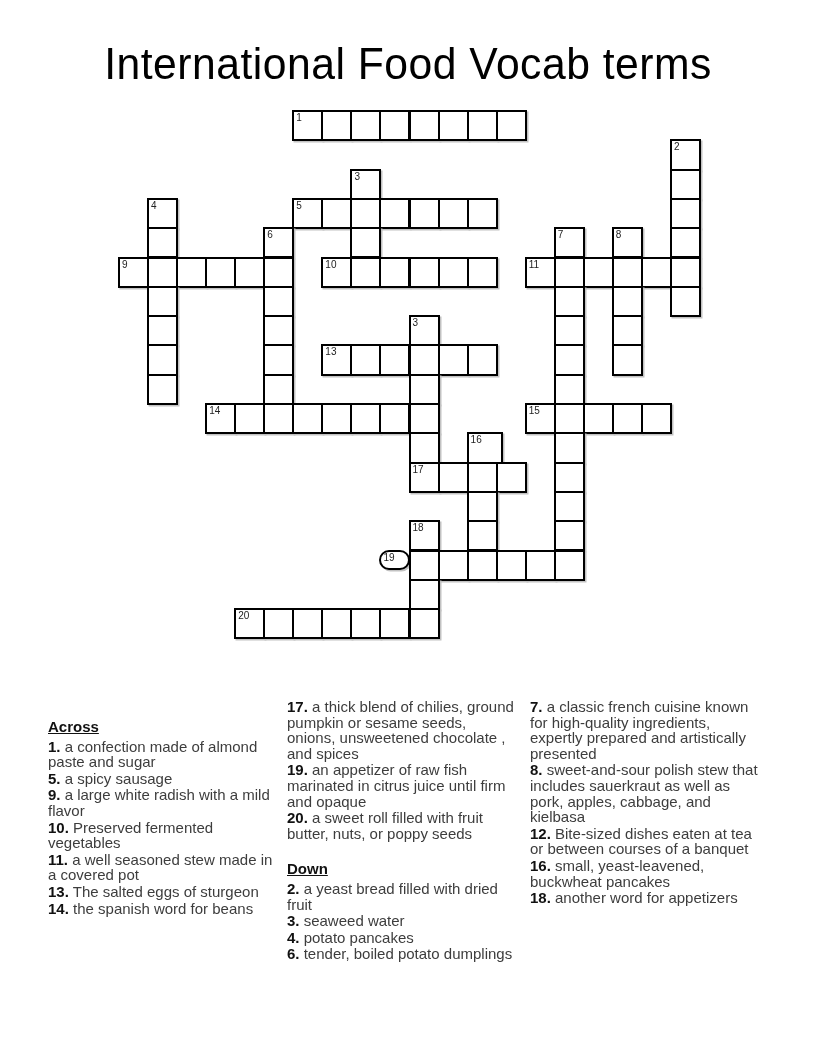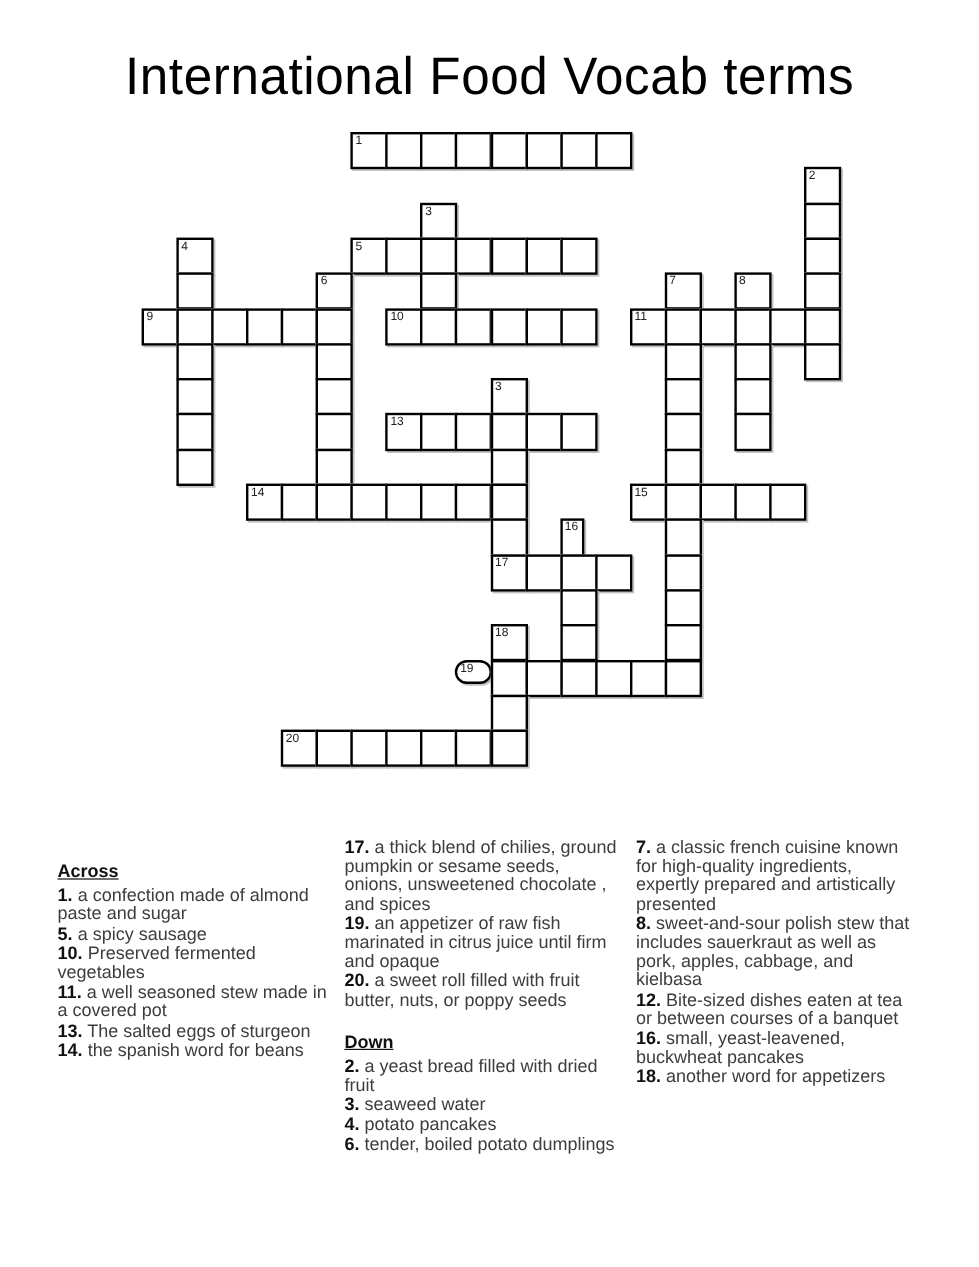--- a/index.html
+++ b/index.html
@@ -168,21 +168,21 @@
       <div class="cell" style="left: 379.45px; top: 403px; width: 31.05px; height: 31.3px;"></div>
       <div class="cell" style="left: 408.5px; top: 403px; width: 31.05px; height: 31.3px;"></div>
       <div class="cell" style="left: 524.7px; top: 403px; width: 31px; height: 31.3px;">
         <span class="num">15</span>
       </div>
       <div class="cell" style="left: 553.75px; top: 403px; width: 31.05px; height: 31.3px;"></div>
       <div class="cell" style="left: 582.8px; top: 403px; width: 31.05px; height: 31.3px;"></div>
       <div class="cell" style="left: 611.85px; top: 403px; width: 31.05px; height: 31.3px;"></div>
       <div class="cell" style="left: 640.9px; top: 403px; width: 31.05px; height: 31.3px;"></div>
       <div class="cell" style="left: 408.5px; top: 432.3px; width: 31.05px; height: 31.3px;"></div>
-      <div class="cell" style="left: 466.6px; top: 432.3px; width: 20px; height: 31.3px;">
+      <div class="cell" style="left: 466.6px; top: 432.3px; width: 36px; height: 31.3px;">
         <span class="num">16</span>
       </div>
       <div class="cell" style="left: 553.75px; top: 432.3px; width: 31.05px; height: 31.3px;"></div>
       <div class="cell" style="left: 408.5px; top: 461.6px; width: 31.05px; height: 31.3px;">
         <span class="num">17</span>
       </div>
       <div class="cell" style="left: 437.55px; top: 461.6px; width: 31.05px; height: 31.3px;"></div>
       <div class="cell" style="left: 466.6px; top: 461.6px; width: 31.05px; height: 31.3px;"></div>
       <div class="cell" style="left: 495.65px; top: 461.6px; width: 31.05px; height: 31.3px;"></div>
       <div class="cell" style="left: 553.75px; top: 461.6px; width: 31.05px; height: 31.3px;"></div>
@@ -211,20 +211,21 @@
       <div class="cell" style="left: 321.35px; top: 608.1px; width: 31.05px; height: 31.3px;"></div>
       <div class="cell" style="left: 350.4px; top: 608.1px; width: 31.05px; height: 31.3px;"></div>
       <div class="cell" style="left: 379.45px; top: 608.1px; width: 31.05px; height: 31.3px;"></div>
       <div class="cell" style="left: 408.5px; top: 608.1px; width: 31.05px; height: 31.3px;"></div>
     </div>
   <div class="clues" id="clues">
       <div class="clue-col">
         <p class="clue-heading"><span class="hd">Across</span></p>
         <p class="clue"><b class="cnum">1.</b> <span class="ctext">a confection made of almond paste and sugar</span></p>
         <p class="clue"><b class="cnum">5.</b> <span class="ctext">a spicy sausage</span></p>
+        <p class="clue"><b class="cnum">9.</b> <span class="ctext">a large white radish with a mild flavor</span></p>
         <p class="clue"><b class="cnum">10.</b> <span class="ctext">Preserved fermented vegetables</span></p>
         <p class="clue"><b class="cnum">11.</b> <span class="ctext">a well seasoned stew made in a covered pot</span></p>
         <p class="clue"><b class="cnum">13.</b> <span class="ctext">The salted eggs of sturgeon</span></p>
         <p class="clue"><b class="cnum">14.</b> <span class="ctext">the spanish word for beans</span></p>
       </div>
       <div class="clue-col">
         <p class="clue"><b class="cnum">17.</b> <span class="ctext">a thick blend of chilies, ground pumpkin or sesame seeds, onions, unsweetened chocolate , and spices</span></p>
         <p class="clue"><b class="cnum">19.</b> <span class="ctext">an appetizer of raw fish marinated in citrus juice until firm and opaque</span></p>
         <p class="clue"><b class="cnum">20.</b> <span class="ctext">a sweet roll filled with fruit butter, nuts, or poppy seeds</span></p>
         <p class="clue-heading"><span class="hd">Down</span></p>

